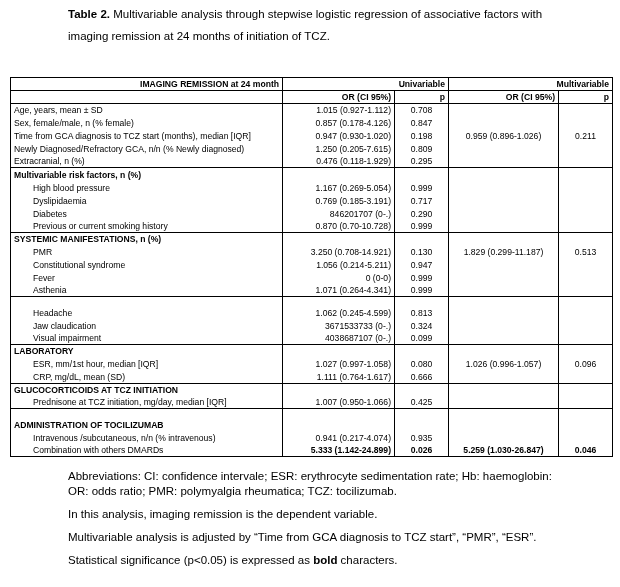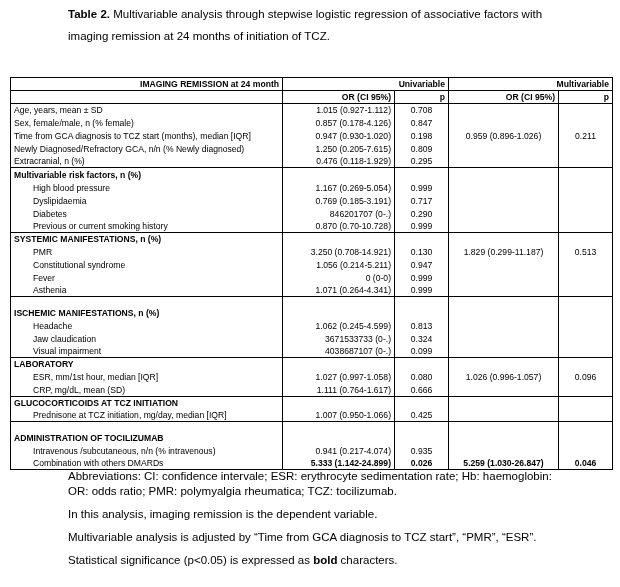--- a/index.html
+++ b/index.html
@@ -218,27 +218,20 @@
       </tbody>
       <tbody class="section">
         <tr class="spacer">
           <td></td>
           <td></td>
           <td></td>
           <td></td>
           <td></td>
         </tr>
         <tr>
-          <td class="lbl sec">ISCHEMIC MANIFESTATIONS, n (%)</td>
-          <td class="or1"></td>
-          <td class="p1"></td>
-          <td class="or2"></td>
-          <td class="p2"></td>
-        </tr>
-        <tr>
           <td class="lbl ind">Headache</td>
           <td class="or1">1.062 (0.245-4.599)</td>
           <td class="p1">0.813</td>
           <td class="or2"></td>
           <td class="p2"></td>
         </tr>
         <tr>
           <td class="lbl ind">Jaw claudication</td>
           <td class="or1">3671533733 (0-.)</td>
           <td class="p1">0.324</td>

